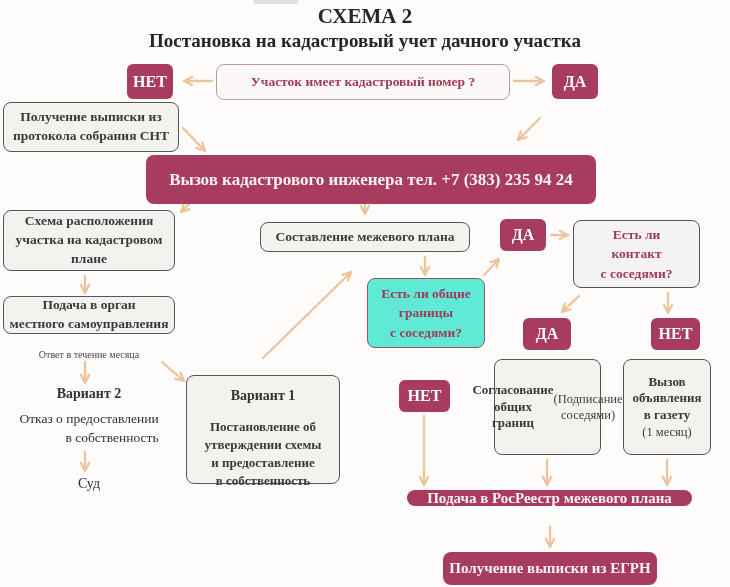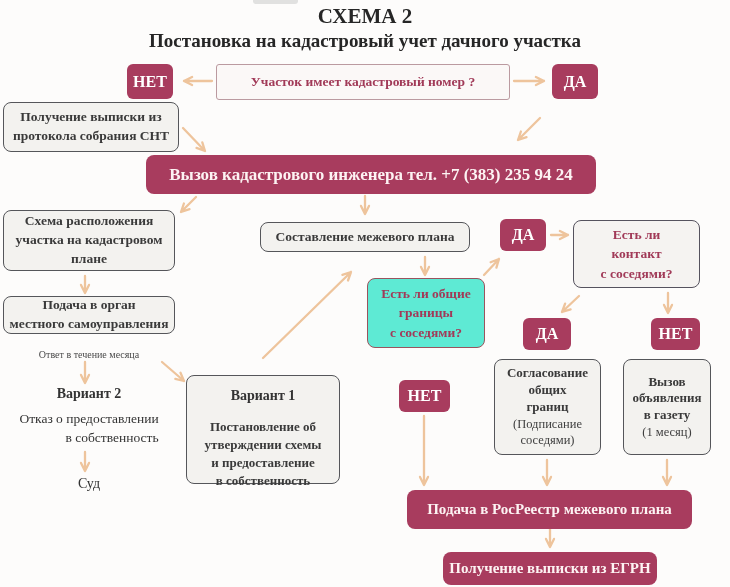--- a/index.html
+++ b/index.html
@@ -9,52 +9,52 @@
   .node{position:absolute;box-sizing:border-box;display:flex;align-items:center;justify-content:center;text-align:center;}
   .pre{white-space:pre-line;}
 
   .title{left:0;top:3px;width:730px;height:26px;font-size:21px;font-weight:bold;color:#262626;}
   .subtitle{left:0;top:28px;width:730px;height:26px;font-size:19px;font-weight:bold;color:#262626;}
 
   .gray-box{background:#f3f2ef;border:1.6px solid #55565a;border-radius:8px;color:#3a3a3a;font-weight:bold;font-size:13.5px;line-height:1.4;padding:2px 4px;}
   .red-box{background:#a83c5e;border-radius:6px;color:#ffffff;font-weight:bold;font-size:16px;}
   .red-bar{background:#a83c5e;border-radius:8px;color:#fdf3f3;font-weight:bold;}
 
-  .q-top{left:216px;top:64px;width:294px;height:36px;background:#fbf8f7;border:1.6px solid #bb9aa0;border-radius:3px;color:#a13a58;font-weight:bold;font-size:13.5px;}
+  .q-top{left:216px;top:64px;width:294px;height:36px;background:#fbf8f7;border:1.6px solid #bb9aa0;border-radius:8px;color:#a13a58;font-weight:bold;font-size:13.5px;}
   .no-top{left:127px;top:64px;width:46px;height:35px;}
   .yes-top{left:552px;top:64px;width:46px;height:35px;}
 
   .snt{left:3px;top:102px;width:176px;height:50px;}
-  .call-bar{left:146px;top:155px;width:450px;height:39px;font-size:17px;}
+  .call-bar{left:146px;top:155px;width:450px;height:49px;font-size:17px;}
 
   .scheme{left:3px;top:210px;width:172px;height:61px;}
   .submit-local{left:3px;top:296px;width:172px;height:38px;}
   .answer-note{left:0;top:348px;width:178px;height:12px;font-size:10px;color:#4a4a4a;}
   .variant2{left:0;top:385px;width:178px;height:18px;font-size:14px;font-weight:bold;color:#333;}
   .refusal{left:0;top:410px;width:178px;height:38px;font-size:13.5px;color:#333;line-height:1.4;text-align:right;}
   .court{left:0;top:474px;width:178px;height:20px;font-size:14px;color:#333;}
 
   .boundary-plan{left:260px;top:222px;width:210px;height:30px;}
   .variant1{left:186px;top:375px;width:154px;height:109px;flex-direction:column;justify-content:flex-start;padding-top:10px;}
   .variant1 .v1-title{font-size:14px;font-weight:bold;color:#333;}
   .variant1 .v1-body{margin-top:12px;font-size:13px;font-weight:bold;color:#3a3a3a;line-height:1.4;}
 
   .q-borders{left:367px;top:278px;width:118px;height:70px;background:#5eead4;border:1.6px solid #9a545e;border-radius:8px;color:#a13a58;font-weight:bold;font-size:13.5px;line-height:1.45;}
   .yes-mid{left:500px;top:219px;width:46px;height:32px;}
   .q-contact{left:573px;top:220px;width:127px;height:68px;background:#f5f3f1;border:1.6px solid #55525e;border-radius:8px;color:#a13a58;font-weight:bold;font-size:13.5px;line-height:1.45;}
   .yes-low{left:523px;top:318px;width:48px;height:32px;}
   .no-low{left:651px;top:318px;width:49px;height:32px;}
   .no-mid{left:399px;top:380px;width:51px;height:32px;}
 
-  .agreement{left:494px;top:359px;width:107px;height:96px;flex-direction:column;line-height:1.3;font-size:13px;}
+  .agreement{left:494px;top:359px;width:107px;height:96px;flex-direction:row;line-height:1.3;font-size:13px;}
   .agreement .note{font-weight:normal;font-size:12.5px;color:#3f3f3f;line-height:1.3;}
   .newspaper{left:623px;top:359px;width:88px;height:96px;flex-direction:column;line-height:1.3;font-size:13px;}
   .newspaper .note{font-weight:normal;font-size:12.5px;color:#3f3f3f;line-height:1.3;}
 
-  .rosreestr-bar{left:407px;top:490px;width:285px;height:39px;font-size:15px;}
+  .rosreestr-bar{left:407px;top:490px;width:285px;height:16px;font-size:15px;}
   .egrn-bar{left:443px;top:552px;width:214px;height:33px;font-size:15px;}
 
   .top-artifact{left:253px;top:0;width:45px;height:4px;background:#d9d9d9;border-radius:0 0 3px 3px;opacity:.8;}
 
   .arrow-layer{position:absolute;left:0;top:0;width:730px;height:587px;pointer-events:none;}
 </style>
 </head>
 <body>
 
 <div class="canvas">

